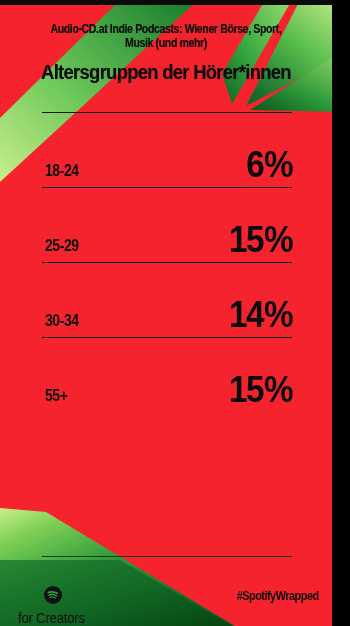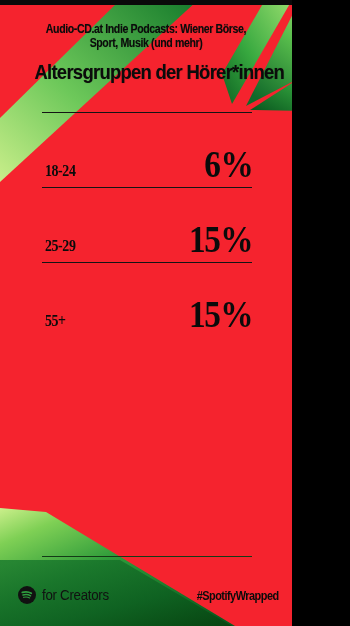--- a/index.html
+++ b/index.html
@@ -2,21 +2,21 @@
 <html><head>
 <meta charset="utf-8">
 <style>
   html, body {
     margin: 0;
     padding: 0;
     background: #000;
   }
   #card {
     position: relative;
-    width: 292px;
+    width: 332px;
     height: 626px;
     overflow: hidden;
     background: #F5232E;
     font-family: "Liberation Sans", sans-serif;
     -webkit-font-smoothing: antialiased;
   }
   
   .bg-layer {
     position: absolute;
     inset: 0;
@@ -70,21 +70,20 @@
     margin: 11px 0 0 0;
     white-space: nowrap;
     text-shadow: 0 0 1px rgba(0,0,0,0.35);
   }
 
   .rows {
     position: absolute;
     left: 42px;
     right: 40px;
     top: 112px;
-    font-family: Liberation Serif, serif;
   }
   .row {
     position: relative;
     height: 74px;
     border-top: 1.6px solid #141414;
   }
   .row-label {
     position: absolute;
     left: 3px;
     bottom: 6px;
@@ -127,20 +126,21 @@
     height: 56px;
     z-index: 5;
   }
   .brand {
     position: absolute;
     left: 18px;
     top: 16px;
     display: flex;
     align-items: center;
     gap: 6px;
+    flex-direction: column;
   }
   .spotify-mark {
     width: 18px; height: 18px;
     display: block;
   }
   .brand-text {
     color: #111;
     font-size: 14px;
     font-weight: 400;
     letter-spacing: -0.3px;
@@ -231,20 +231,24 @@
       <div class="row">
         <span class="row-label">18-24</span>
         <span class="row-value"><span>6</span><span class="unit">%</span></span>
       </div>
 
       <div class="row">
         <span class="row-label">25-29</span>
         <span class="row-value"><span>15</span><span class="unit">%</span></span>
       </div>
 
+      <div class="row">
+        <span class="row-label">30-34</span>
+        <span class="row-value"><span>14</span><span class="unit">%</span></span>
+      </div>
 
 
 
       <div class="row">
         <span class="row-label">55+</span>
         <span class="row-value"><span>15</span><span class="unit">%</span></span>
       </div>
 
     </div>
 

